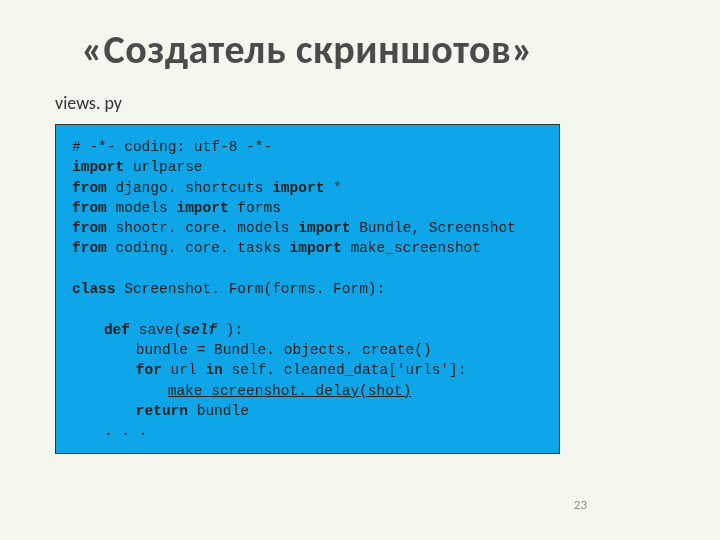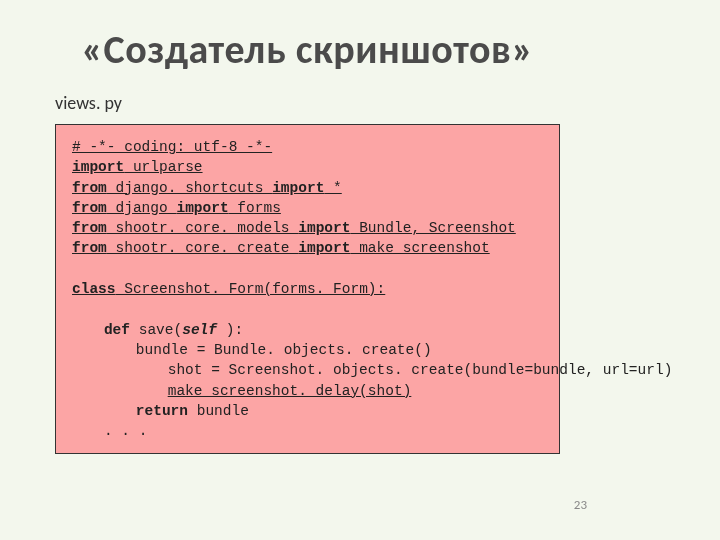--- a/index.html
+++ b/index.html
@@ -26,27 +26,26 @@
     letter-spacing: 0.5px;
   }
   .subtitle {
     font-size: 18px;
     color: #333;
     margin: 0 0 10px 0;
     font-weight: 400;
   }
   .codebox {
     border: 1px solid #333;
-    background: #fca5a5;
+    background: #0ea5e9;
     padding: 12px 4px 12px 16px;
     font-family: "Courier New", monospace;
     font-size: 14.5px;
     line-height: 1.4;
     color: #222;
-    text-decoration: underline;
   }
   .codebox .line { white-space: pre; }
   .kw { font-weight: bold; }
   .blank { height: 1.4em; }
   .indent1 { padding-left: 2.2em; display: inline-block; }
   .indent2 { padding-left: 4.4em; display: inline-block; }
   .indent3 { padding-left: 6.6em; display: inline-block; }
   .u { text-decoration: underline; }
   .pagenum {
     position: absolute;
@@ -62,28 +61,28 @@
 <div class="slide">
 
   <h1 class="title">«Создатель скриншотов»</h1>
 
   <div class="subtitle">views. py</div>
 
   <div class="codebox">
     <div class="line"><span># -*- coding: utf-8 -*-</span></div>
     <div class="line"><span class="kw">import</span><span> urlparse</span></div>
     <div class="line"><span class="kw">from</span><span> django. shortcuts </span><span class="kw">import</span><span> *</span></div>
-    <div class="line"><span class="kw">from</span><span> django </span><span class="kw">import</span><span> forms</span></div>
+    <div class="line"><span class="kw">from</span><span> models </span><span class="kw">import</span><span> forms</span></div>
     <div class="line"><span class="kw">from</span><span> shootr. core. models </span><span class="kw">import</span><span> Bundle, Screenshot</span></div>
-    <div class="line"><span class="kw">from</span><span> shootr. core. create </span><span class="kw">import</span><span> make_screenshot</span></div>
+    <div class="line"><span class="kw">from</span><span> coding. core. tasks </span><span class="kw">import</span><span> make_screenshot</span></div>
     <div class="blank"></div>
     <div class="line"><span class="kw">class</span><span> Screenshot. Form(forms. Form):</span></div>
     <div class="blank"></div>
     <div class="line"><span class="indent1"><span class="kw">def</span><span> save(</span><span class="kw" style="font-style:italic;margin-top:22px;">self</span><span> ):</span></span></div>
     <div class="line"><span class="indent2"><span>bundle = Bundle. objects. create()</span></span></div>
-    <div class="line"><span class="indent3"><span>shot = Screenshot. objects. create(bundle=bundle, url=url)</span></span></div>
+    <div class="line"><span class="indent2"><span class="kw">for</span><span> url </span><span class="kw">in</span><span> self. cleaned_data['urls']:</span></span></div>
     <div class="line"><span class="indent3"><span class="u">make screenshot. delay(shot)</span></span></div>
     <div class="line"><span class="indent2"><span class="kw">return</span><span> bundle</span></span></div>
     <div class="line"><span class="indent1"><span>. . .</span></span></div>
   </div>
 
   <div class="pagenum">23</div>
 </div>
 
 </body></html>

